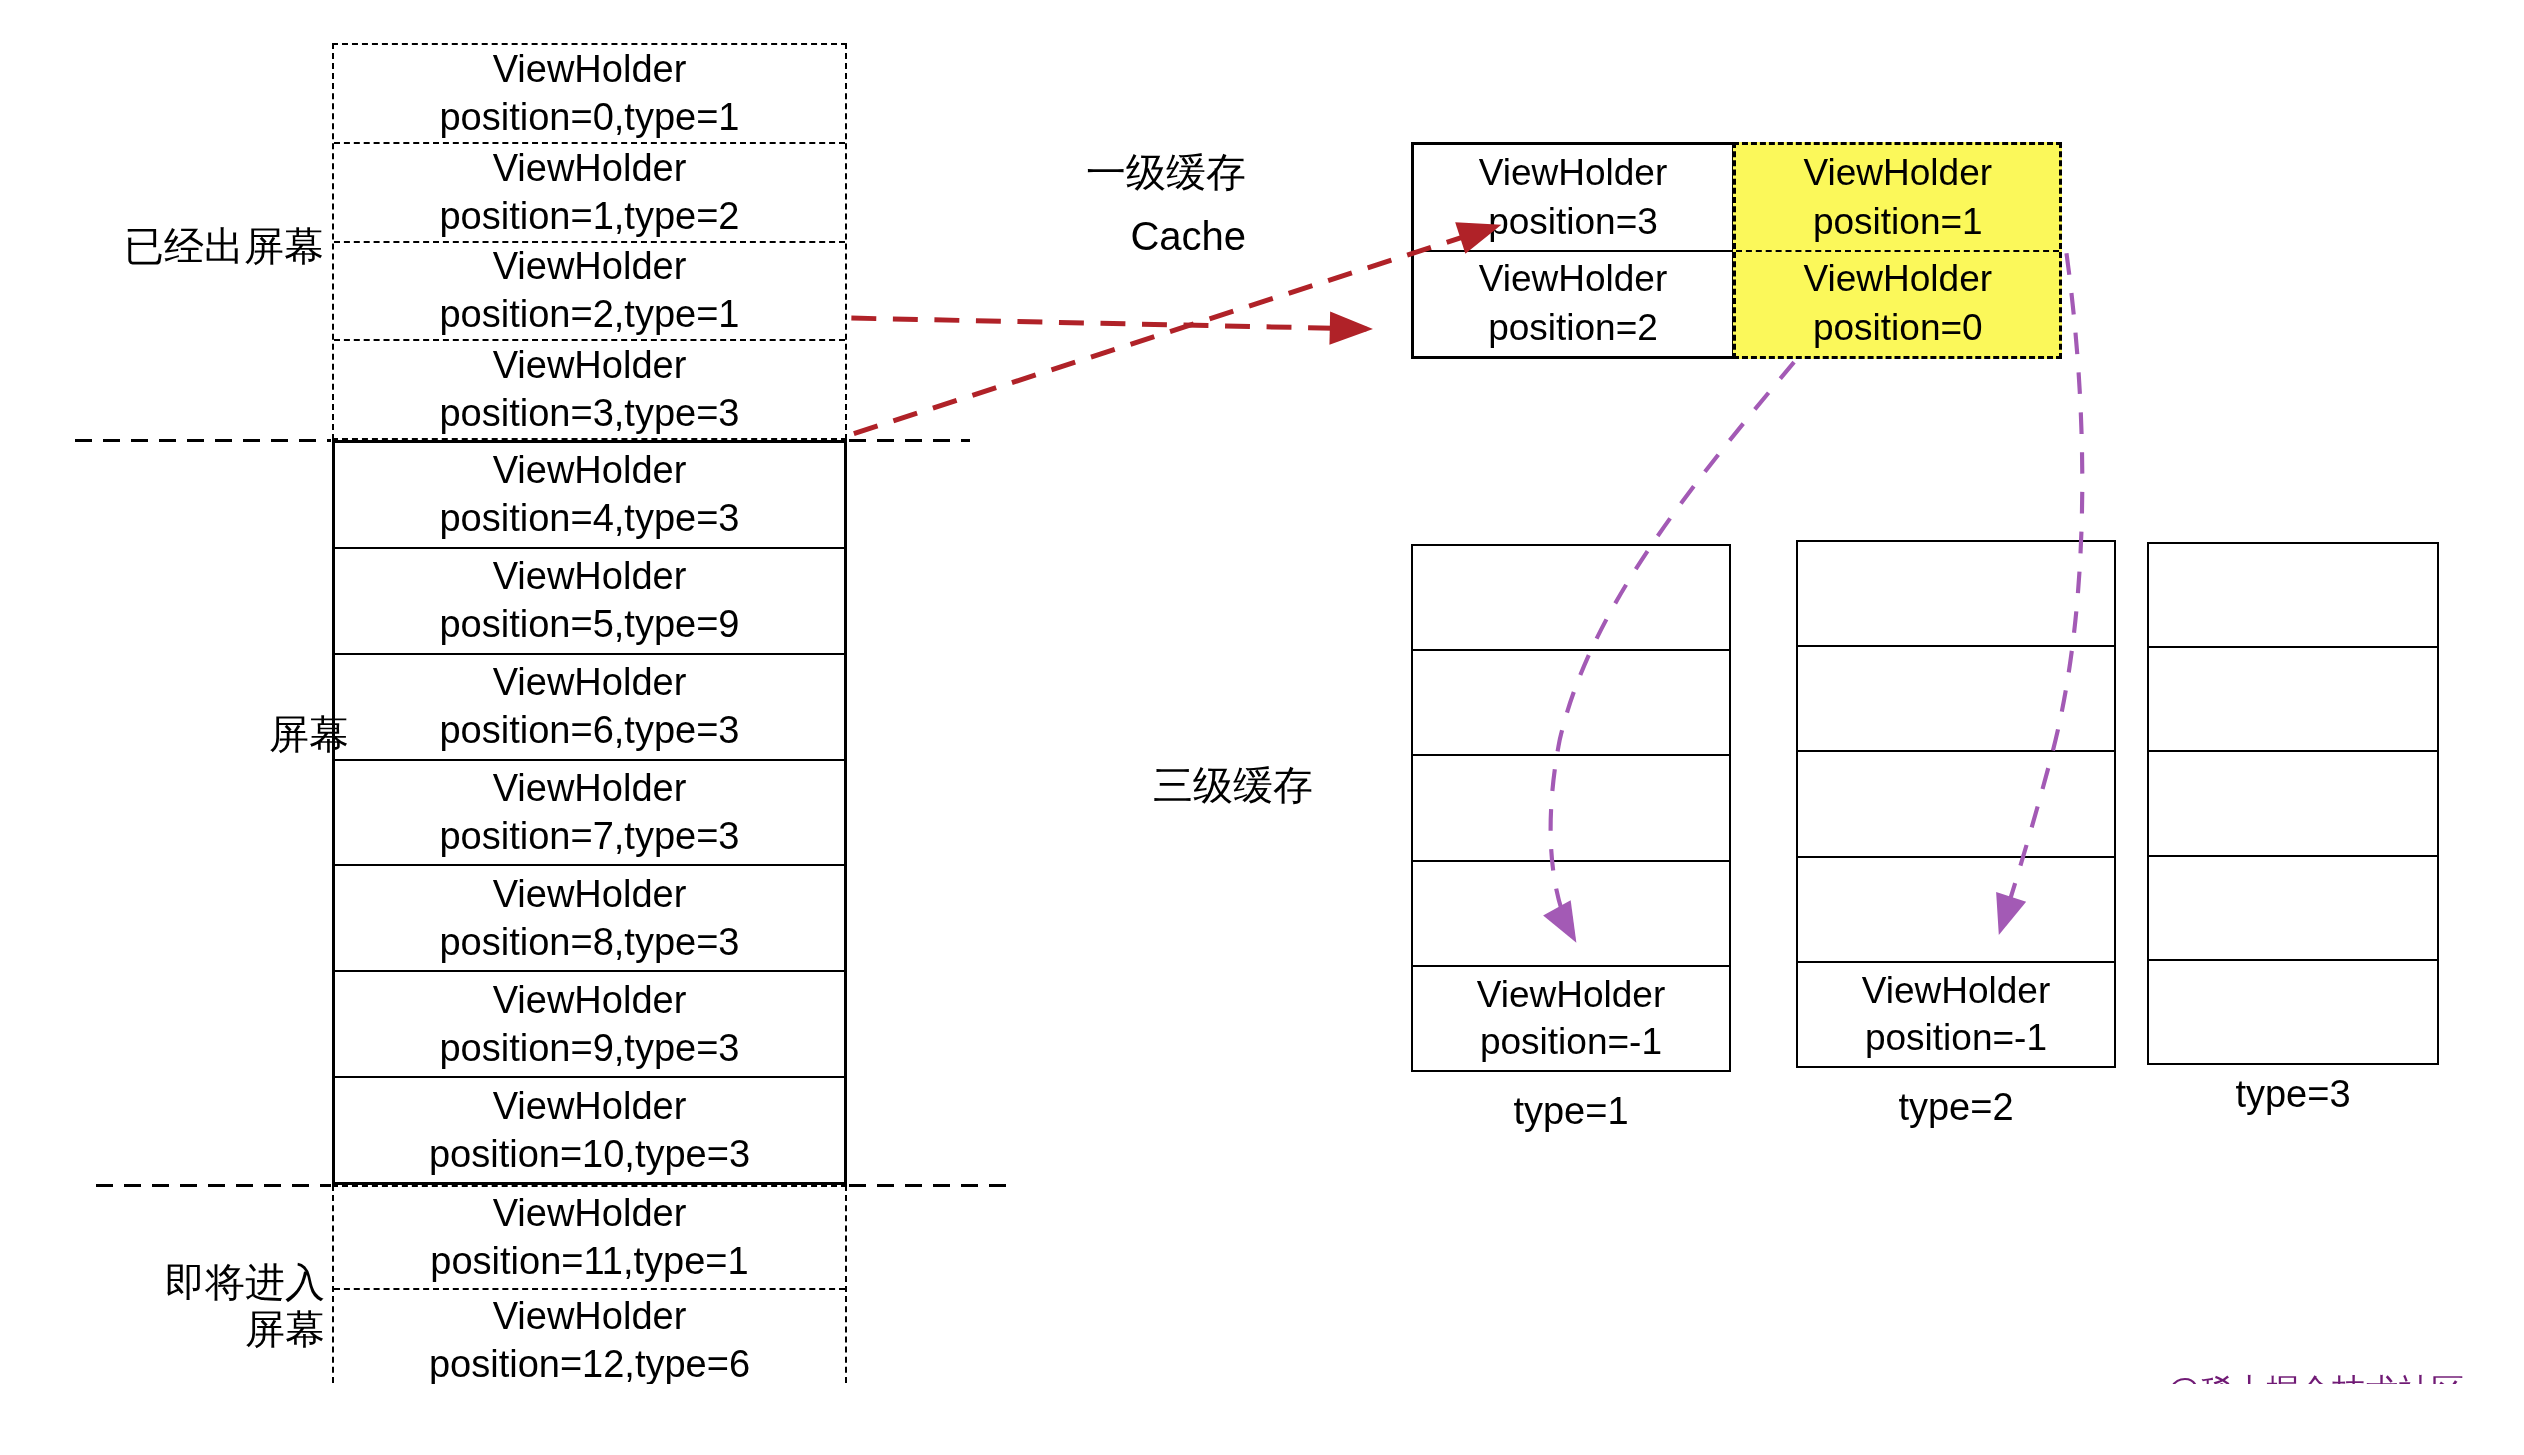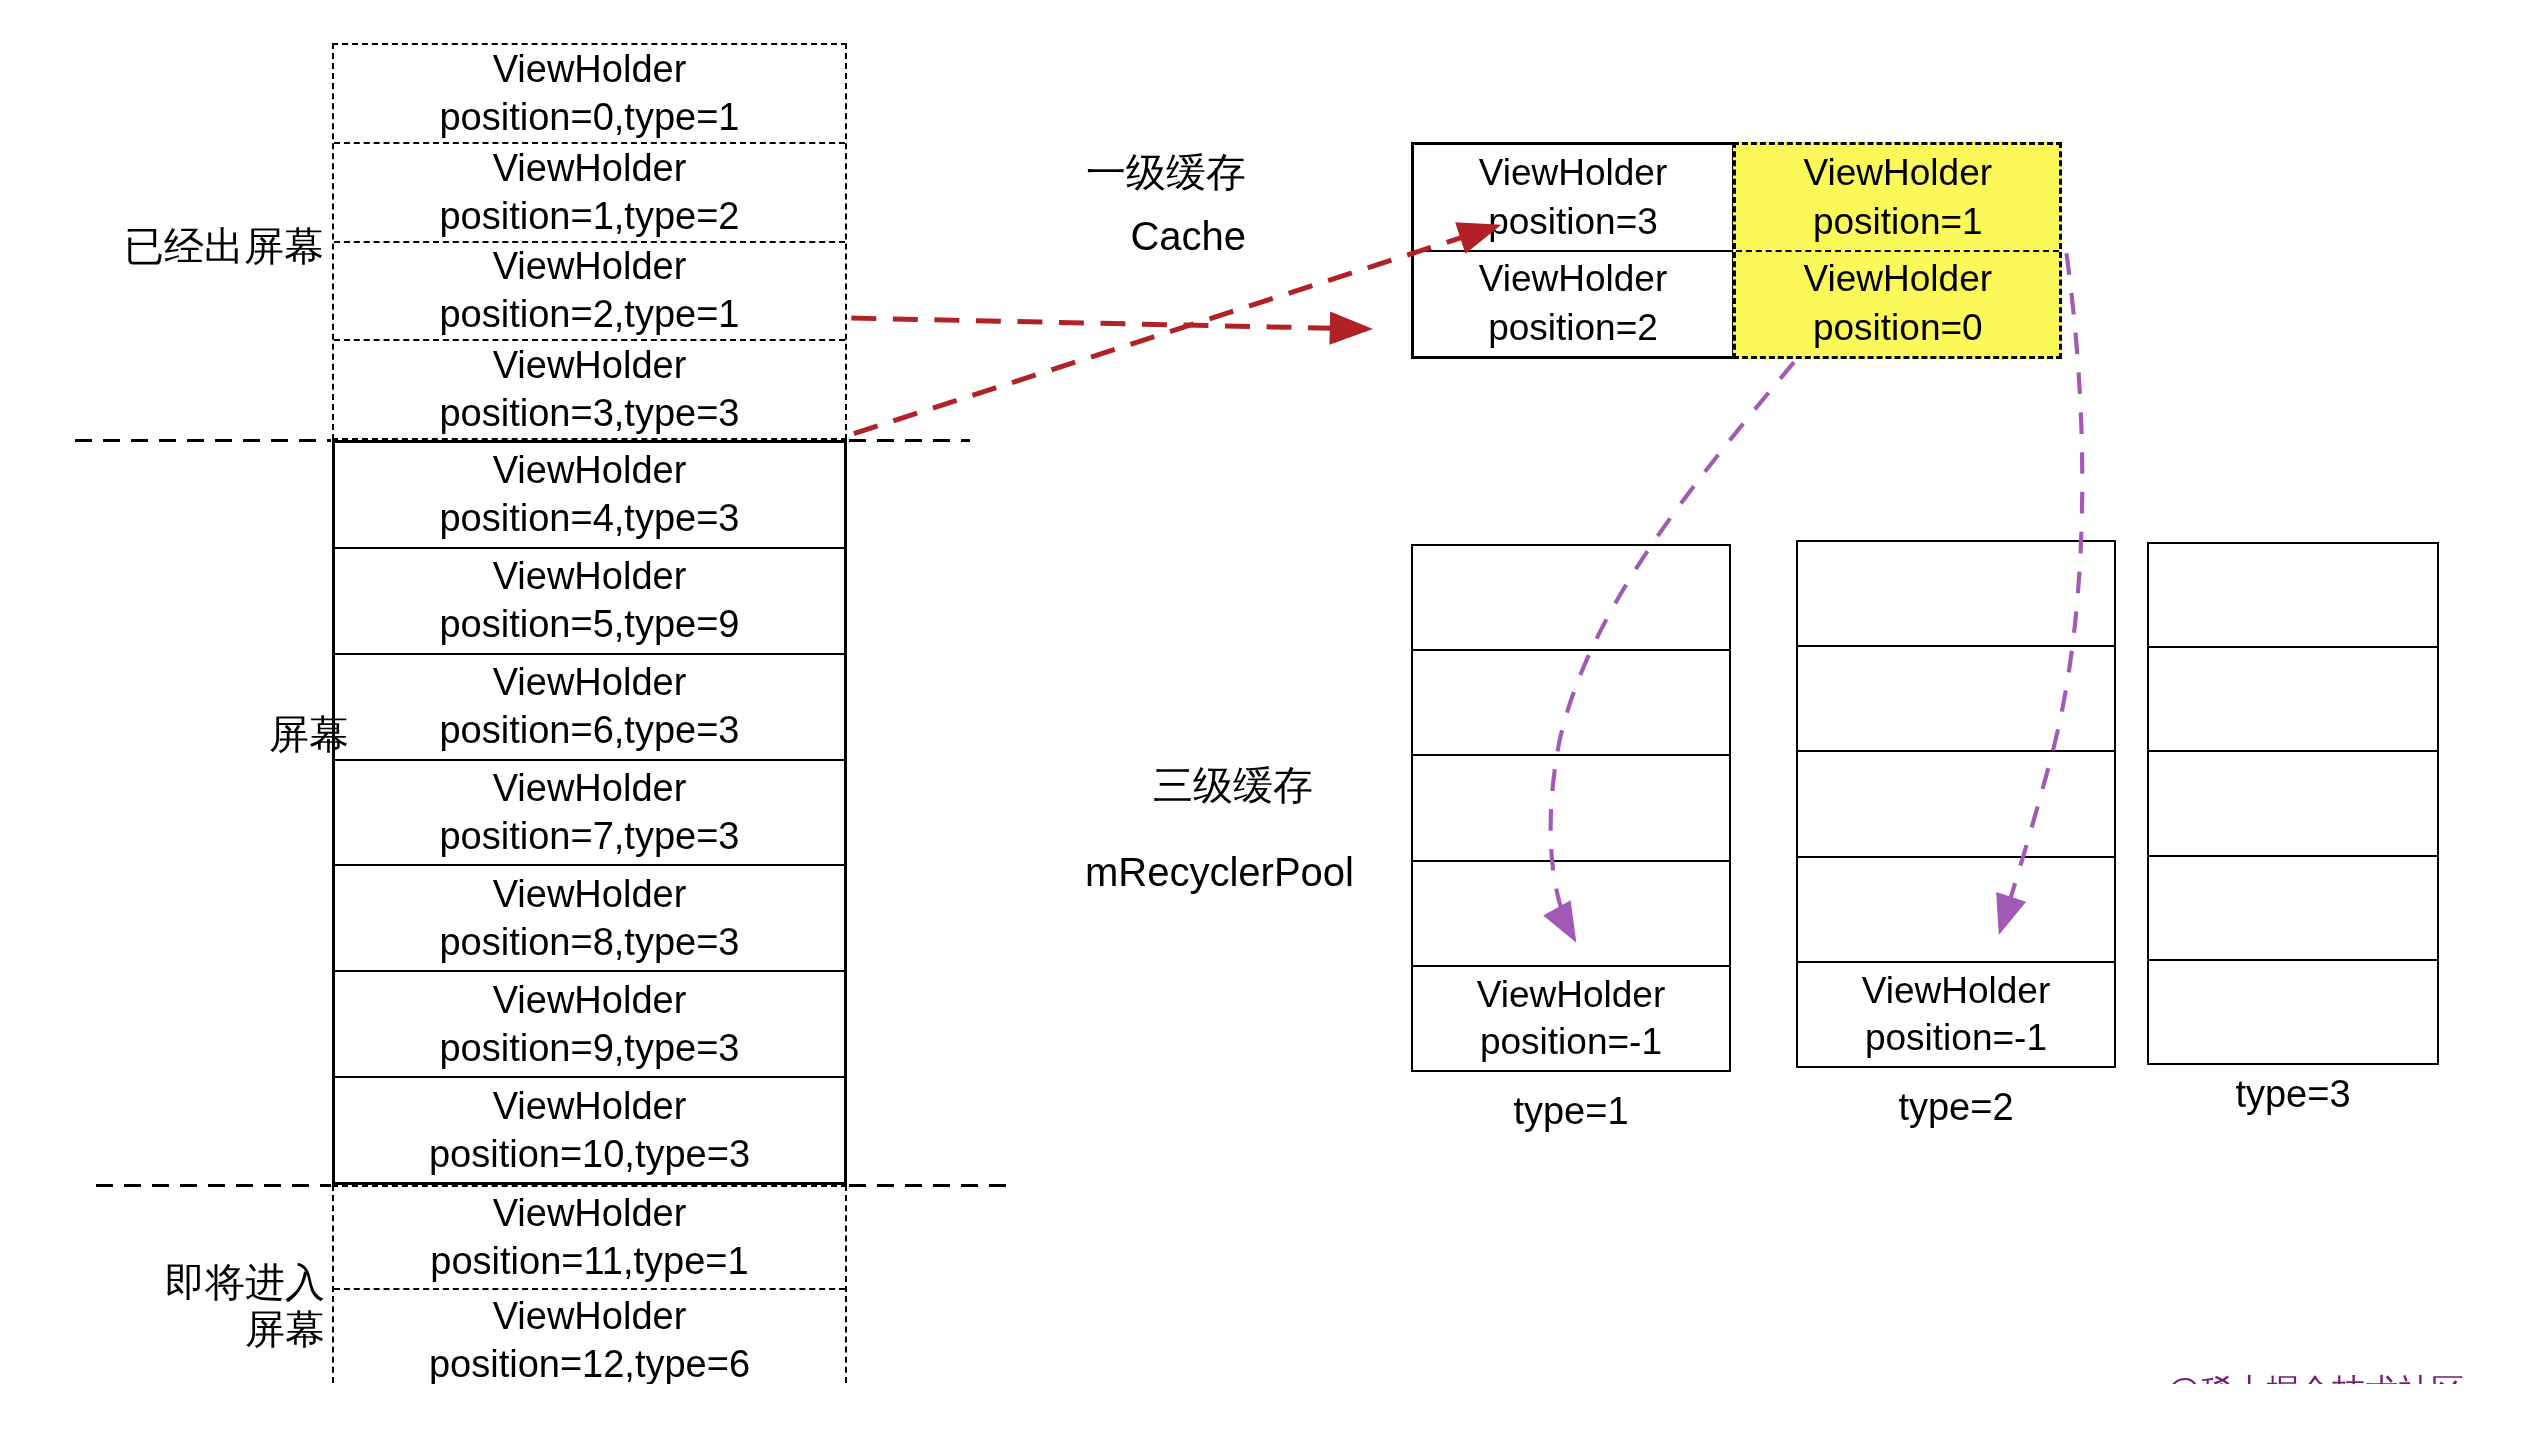--- a/index.html
+++ b/index.html
@@ -115,21 +115,20 @@
   <div class="sidelabel" style="left:91px;top:214px;width:233px;margin-top:9px;">已经出屏幕</div>
   <div class="sidelabel" style="left:166px;top:711px;width:183px;">屏幕</div>
   <div class="sidelabel" style="left:117px;top:1259px;width:208px;">
     <div>即将进入</div>
     <div>屏幕</div>
   </div>
 
   <div class="sidelabel" style="left:947px;top:149px;width:299px;">一级缓存</div>
   <div class="sidelabel" style="left:947px;top:213px;width:299px;">Cache</div>
   <div class="sidelabel" style="left:1022px;top:762px;width:291px;">三级缓存</div>
-  <div class="sidelabel" style="left:955px;top:849px;width:399px;">mRecyclerPool</div>
 
   <div class="cachetable">
     <div class="cachecol solid">
       <div class="ccell">
         <div class="l1">ViewHolder</div>
         <div class="l2">position=3</div>
       </div>
       <div class="ccell">
         <div class="l1">ViewHolder</div>
         <div class="l2">position=2</div>

